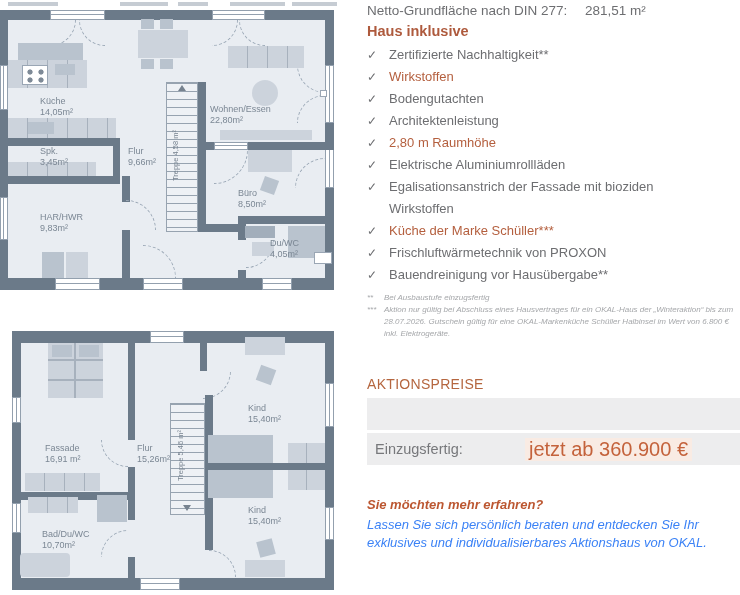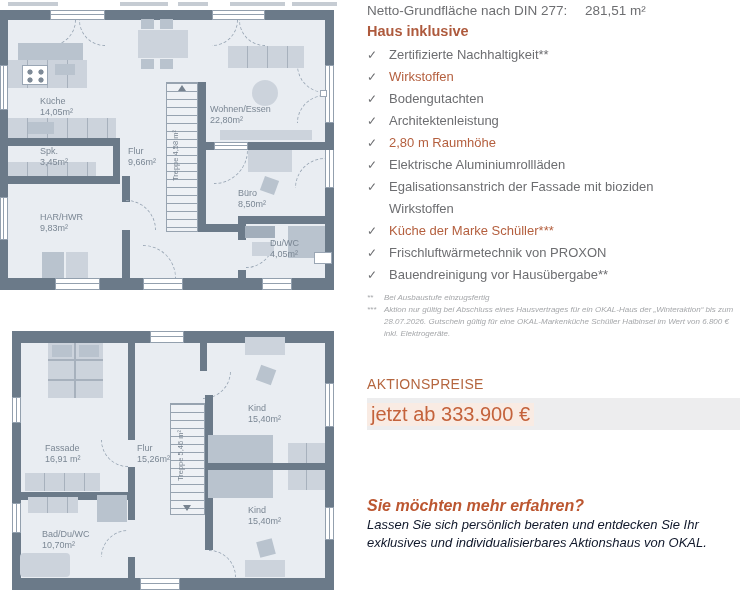--- a/index.html
+++ b/index.html
@@ -47,23 +47,23 @@
   .footnotes{position:absolute;left:5px;top:292px;width:370px;font-size:8px;font-style:italic;
              color:#a5a7aa;line-height:1.5;}
   .fn{display:flex;}
   .fn .marker{width:17px;flex:none;}
   .fn .fn-text{flex:1;}
   .prices-title{position:absolute;left:5px;top:376px;font-size:14px;color:#b5663f;letter-spacing:.3px;}
   .price-rows{position:absolute;left:5px;top:398px;width:373px;}
   .price-row{display:flex;align-items:center;height:32px;background:#ededee;margin-bottom:3px;}
   .price-label{width:150px;flex:none;padding-left:8px;font-size:14.5px;color:#77787b;}
   .price-value{font-size:20px;color:#c4623b;background:#f9ebe3;padding:0 4px;}
-  .cta-q{position:absolute;left:5px;top:497px;font-size:16px;font-weight:bold;font-style:italic;color:#bc5731;}
+  .cta-q{position:absolute;left:5px;top:497px;font-size:13px;font-weight:bold;font-style:italic;color:#bc5731;}
   .cta-body{position:absolute;left:5px;top:516px;width:362px;font-size:13px;font-style:italic;
-            color:#0f172a;line-height:1.35;}
+            color:#3b82f6;line-height:1.35;}
   .cta-footer{position:absolute;left:5px;top:568px;font-size:15.5px;color:#737477;letter-spacing:.2px;}
 </style>
 </head>
 <body>
 
 <div class="page">
 
   <div class="plan" style="left:0;top:0;width:352px;height:300px;">
     <div class="floor" style="left:0;top:10px;width:334px;height:268px;"></div>
 
@@ -311,21 +311,24 @@
       </div>
       <div class="fn">
         <span class="marker">***</span>
         <span class="fn-text">Aktion nur gültig bei Abschluss eines Hausvertrages für ein OKAL-Haus der „Winteraktion“ bis zum 28.07.2026. Gutschein gültig für eine OKAL-Markenküche Schüller Halbinsel im Wert von 6.800 €  inkl. Elektrogeräte.</span>
       </div>
     </div>
 
     <div class="prices-title">AKTIONSPREISE</div>
     <div class="price-rows">
       <div class="price-row">
-        <span class="price-value">jetzt ab 333.900 €</span>
+      </div>
+      <div class="price-row">
+        <span class="price-label">Einzugsfertig:</span>
+        <span class="price-value">jetzt ab 360.900 €</span>
       </div>
     </div>
 
     <div class="cta-q">Sie möchten mehr erfahren?</div>
     <div class="cta-body">Lassen Sie sich persönlich beraten und entdecken Sie Ihr exklusives und individualisierbares Aktionshaus von OKAL.</div>
   </div>
 
 </div>
 
 </body></html>

